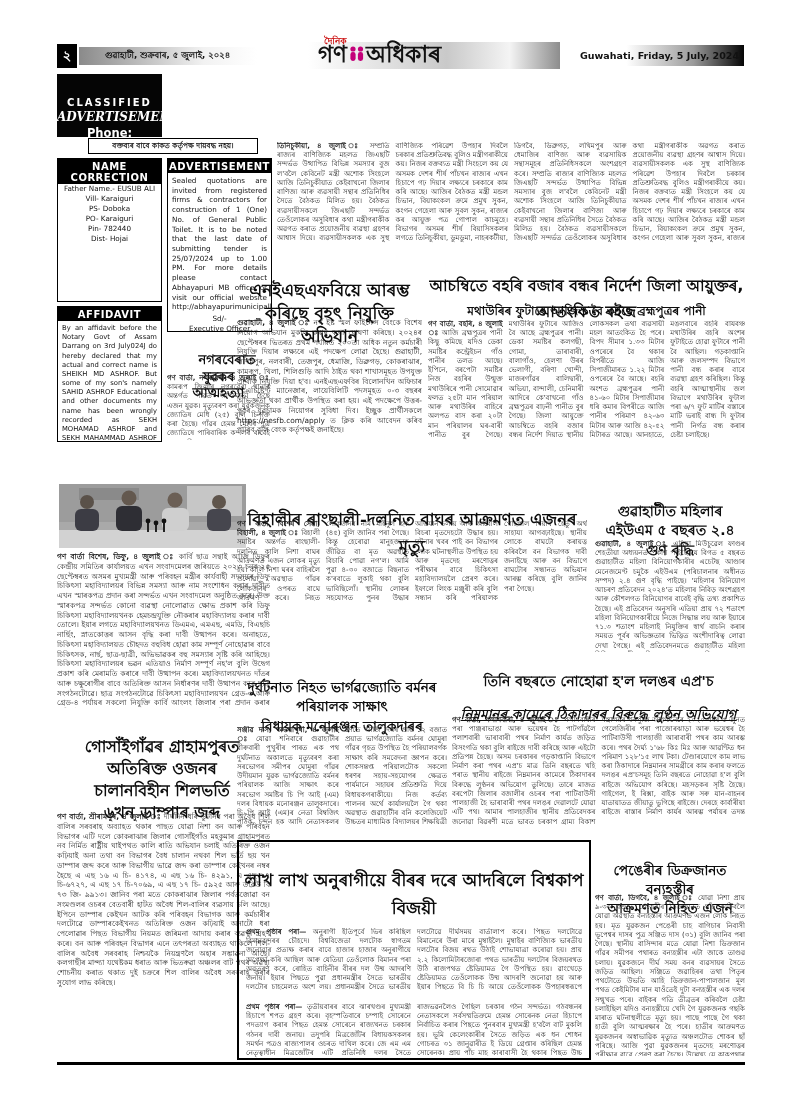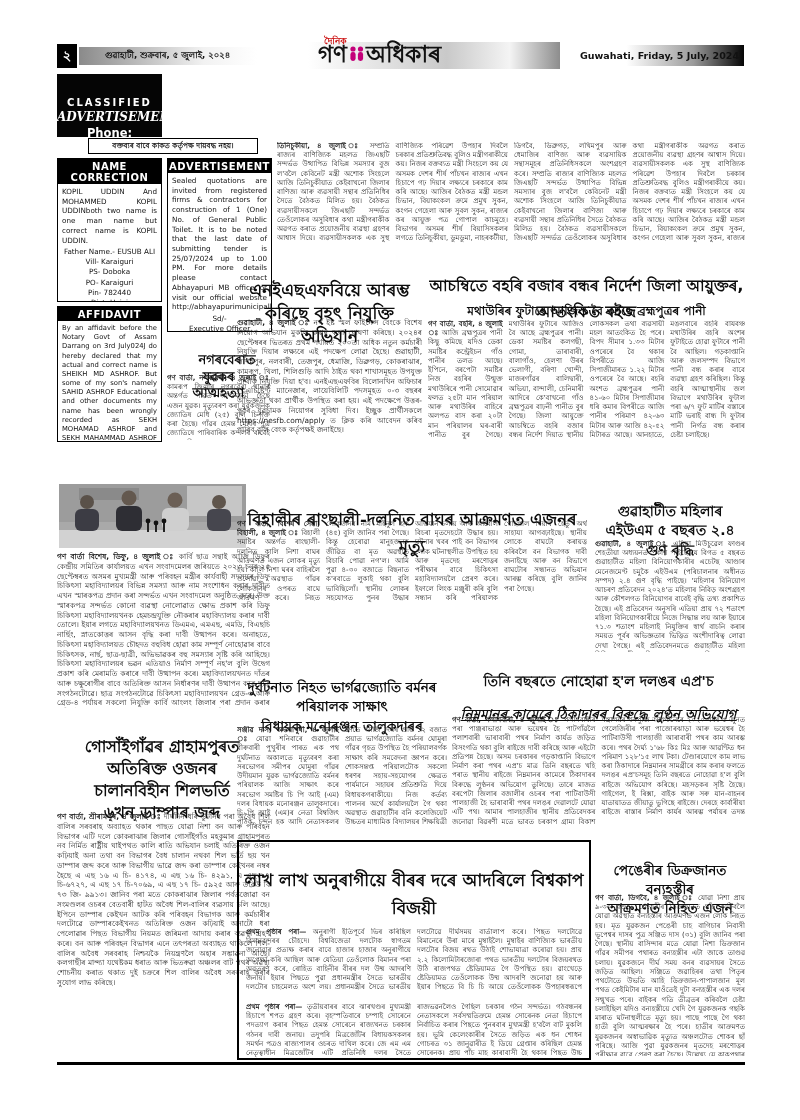--- a/index.html
+++ b/index.html
@@ -80,21 +80,20 @@
   </div>
 
 
   <div class="abs bd cols4" style="left:277px;top:142px;width:468px;height:108px;">
     <span class="dl">তিনিচুকীয়া, ৪ জুলাই ঃ</span>
     <span>সম্প্ৰতি ৰাজ্যৰ বাণিজ্যিক মহলত জিএছটি সন্দৰ্ভত উত্থাপিত বিভিন্ন সমস্যাৰ বুজ ল'বলৈ কেবিনেট মন্ত্ৰী অশোক সিংহলে আজি তিনিচুকীয়াত কেইবাখনো জিলাৰ বাণিজ্য আৰু ব্যৱসায়ী সন্থাৰ প্ৰতিনিধিৰ সৈতে বৈঠকত মিলিত হয়। বৈঠকত ব্যৱসায়ীসকলে জিএছটি সন্দৰ্ভত তেওঁলোকৰ অসুবিধাৰ কথা মন্ত্ৰীগৰাকীক অৱগত কৰাত প্ৰয়োজনীয় ব্যৱস্থা গ্ৰহণৰ আশ্বাস দিয়ে। ব্যৱসায়ীসকলক এক সুস্থ বাণিজ্যিক পৰিৱেশ উপহাৰ দিবলৈ চৰকাৰ প্ৰতিশ্ৰুতিবদ্ধ বুলিও মন্ত্ৰীগৰাকীয়ে কয়। নিজৰ বক্তব্যত মন্ত্ৰী সিংহলে কয় যে অসমক দেশৰ শীৰ্ষ পাঁচখন ৰাজ্যৰ এখন হিচাপে গঢ় দিয়াৰ লক্ষ্যৰে চৰকাৰে কাম কৰি আছে। আজিৰ বৈঠকত মন্ত্ৰী মন্ডল চিভান, বিয়াকংকল ক্ৰমে প্ৰমুখ সুকন, কংগন গেহেলা আৰু সুবল সুকন, ৰাজ্যৰ কৰ আয়ুক্ত পত্ৰ গোপাল কাচমুহে। বিভাগৰ অসমৰ শীৰ্ষ বিয়াসিসকলৰ লগতে তিনিচুকীয়া, ডুমডুমা, নাহৰকটীয়া, ডিগবৈ, ডিব্ৰুগড়, লখিমপুৰ আৰু ধেমাজিৰ বাণিজ্য আৰু ব্যৱসায়িক সন্থাসমূহৰ প্ৰতিনিধিসকলে অংশগ্ৰহণ কৰে। সম্প্ৰতি ৰাজ্যৰ বাণিজ্যিক মহলত জিএছটি সন্দৰ্ভত উত্থাপিত বিভিন্ন সমস্যাৰ বুজ ল'বলৈ কেবিনেট মন্ত্ৰী অশোক সিংহলে আজি তিনিচুকীয়াত কেইবাখনো জিলাৰ বাণিজ্য আৰু ব্যৱসায়ী সন্থাৰ প্ৰতিনিধিৰ সৈতে বৈঠকত মিলিত হয়। বৈঠকত ব্যৱসায়ীসকলে জিএছটি সন্দৰ্ভত তেওঁলোকৰ অসুবিধাৰ কথা মন্ত্ৰীগৰাকীক অৱগত কৰাত প্ৰয়োজনীয় ব্যৱস্থা গ্ৰহণৰ আশ্বাস দিয়ে। ব্যৱসায়ীসকলক এক সুস্থ বাণিজ্যিক পৰিৱেশ উপহাৰ দিবলৈ চৰকাৰ প্ৰতিশ্ৰুতিবদ্ধ বুলিও মন্ত্ৰীগৰাকীয়ে কয়। নিজৰ বক্তব্যত মন্ত্ৰী সিংহলে কয় যে অসমক দেশৰ শীৰ্ষ পাঁচখন ৰাজ্যৰ এখন হিচাপে গঢ় দিয়াৰ লক্ষ্যৰে চৰকাৰে কাম কৰি আছে। আজিৰ বৈঠকত মন্ত্ৰী মন্ডল চিভান, বিয়াকংকল ক্ৰমে প্ৰমুখ সুকন, কংগন গেহেলা আৰু সুবল সুকন, ৰাজ্যৰ কৰ আয়ুক্ত পত্ৰ গোপাল কাচমুহে। বিভাগৰ অসমৰ শীৰ্ষ বিয়াসিসকলৰ লগতে তিনিচুকীয়া, ডুমডুমা, নাহৰকটীয়া, ডিগবৈ, ডিব্ৰুগড়, লখিমপুৰ আৰু ধেমাজিৰ বাণিজ্য আৰু ব্যৱসায়িক সন্থাসমূহৰ প্ৰতিনিধিসকলে অংশগ্ৰহণ কৰে।</span>
   </div>
 
   <div class="abs adbox" style="left:57px;top:158px;width:103px;height:142px;">
     <div class="bar">NAME CORRECTION</div>
-    <div class="txt">KOPIL UDDIN And MOHAMMED KOPIL UDDINboth two name is one man name but correct name is KOPIL UDDIN.</div>
     <div class="lines">Father Name.- EUSUB ALI
 Vill- Karaiguri
 PS- Doboka
 PO- Karaiguri
 Pin- 782440
 Dist- Hojai</div>
   </div>
 
   <div class="abs adbox" style="left:57px;top:306px;width:103px;height:134px;">
     <div class="bar">AFFIDAVIT</div>

